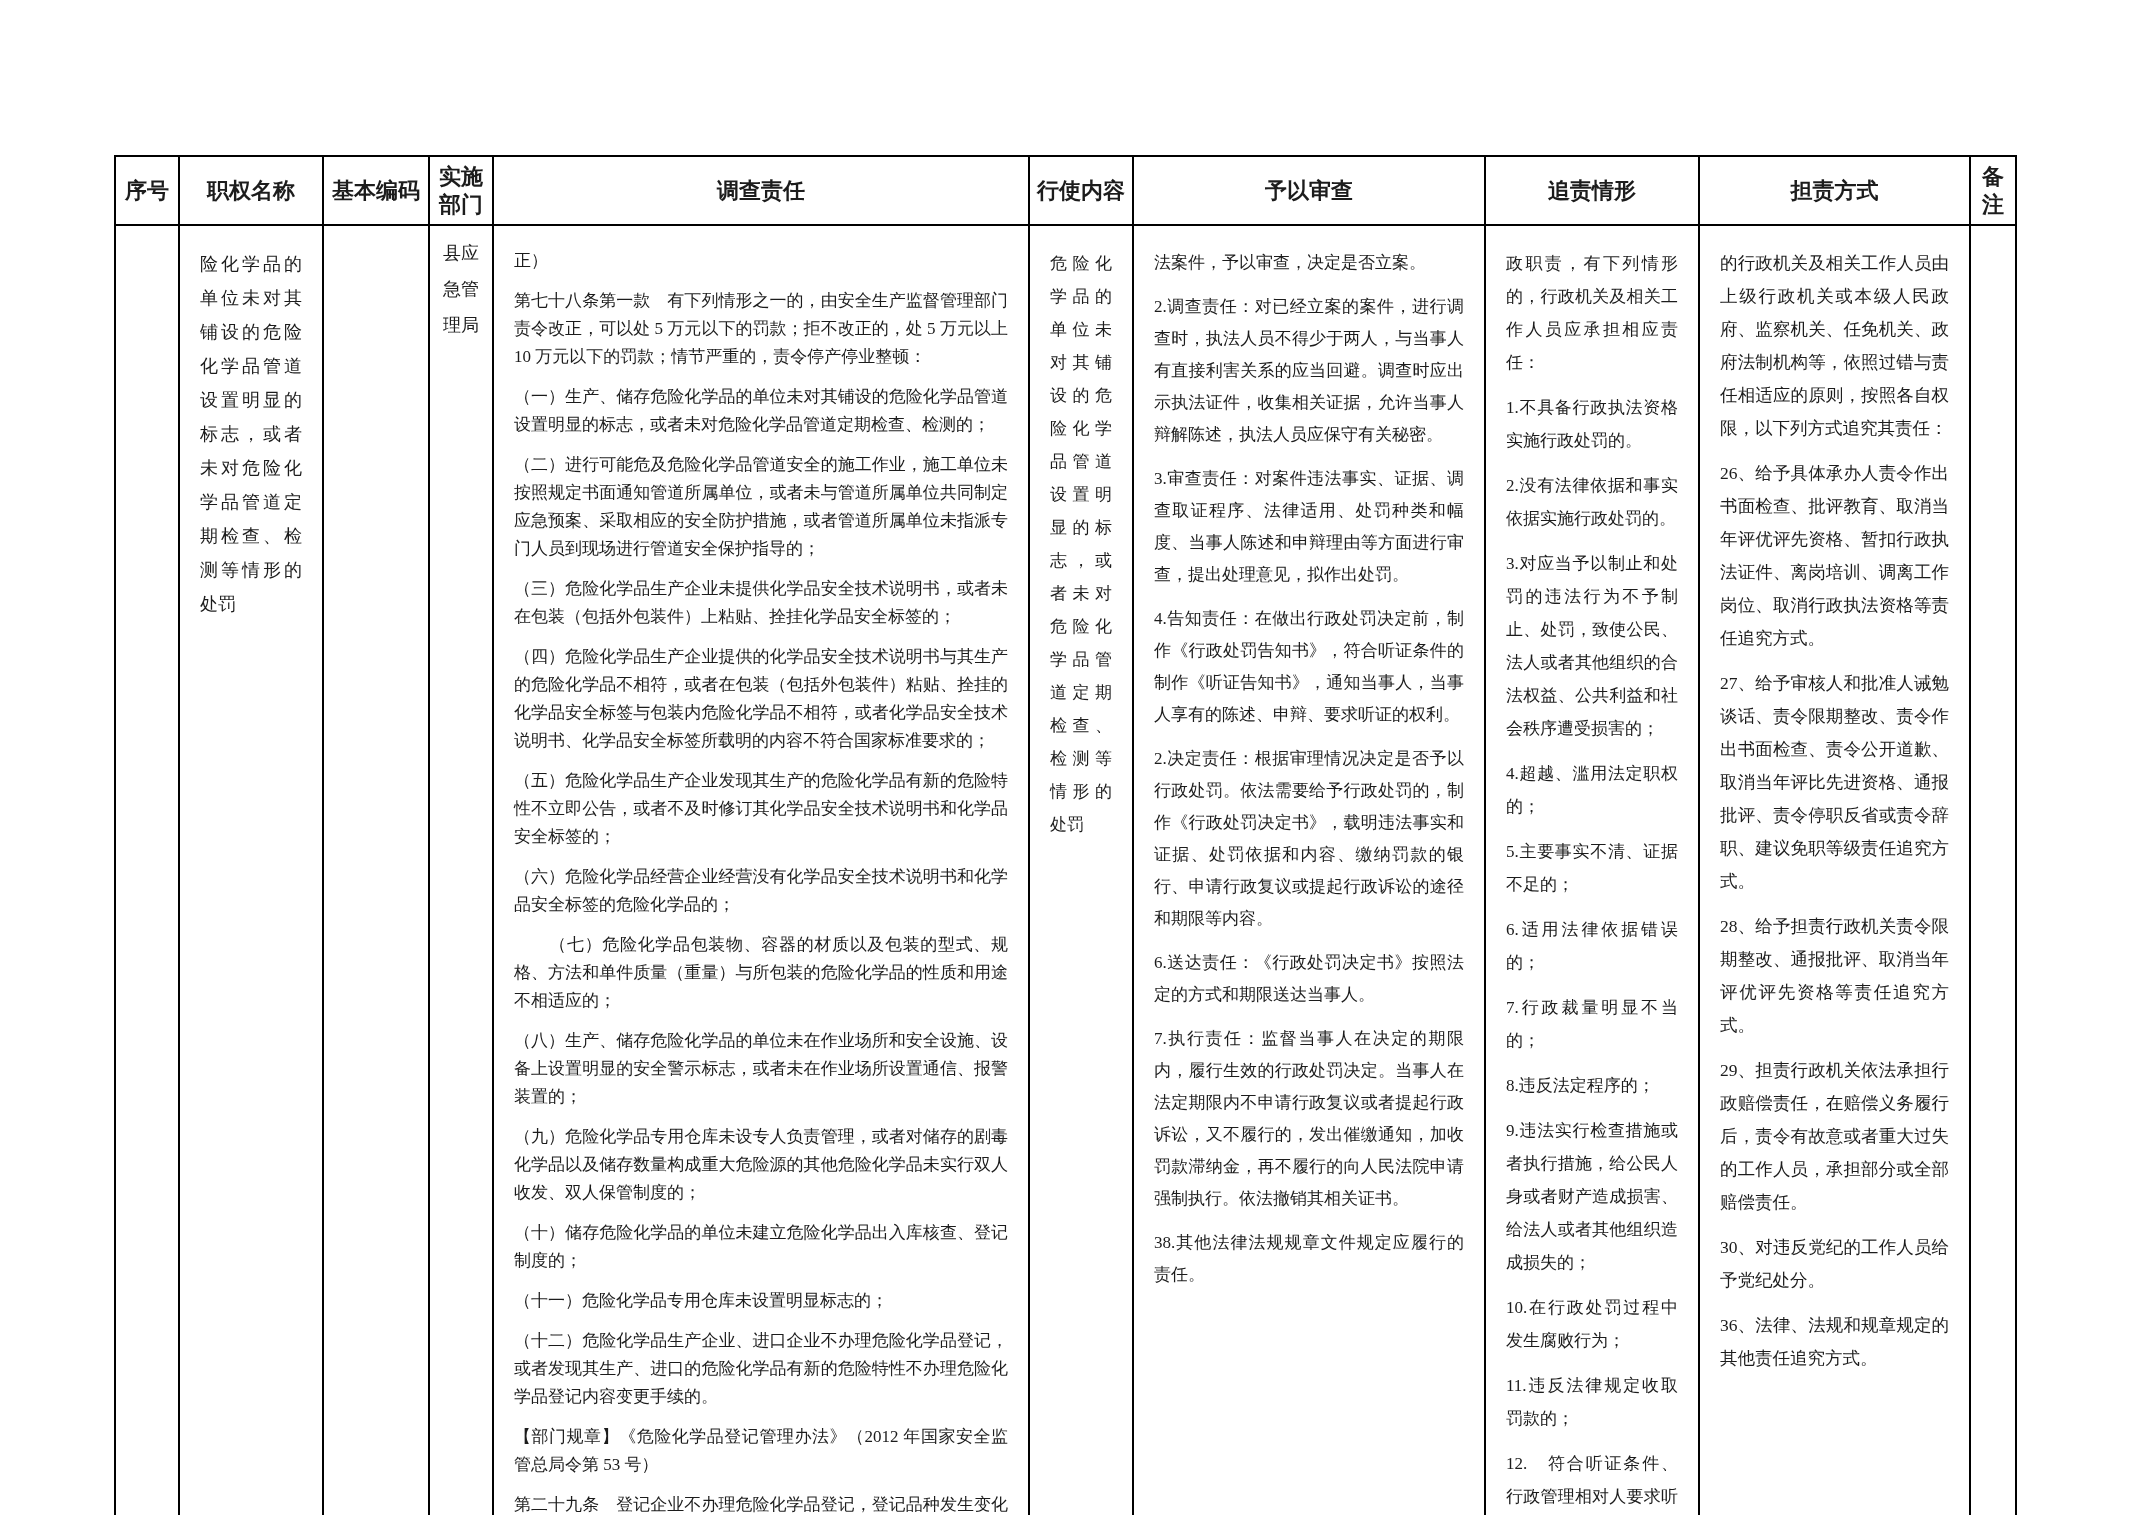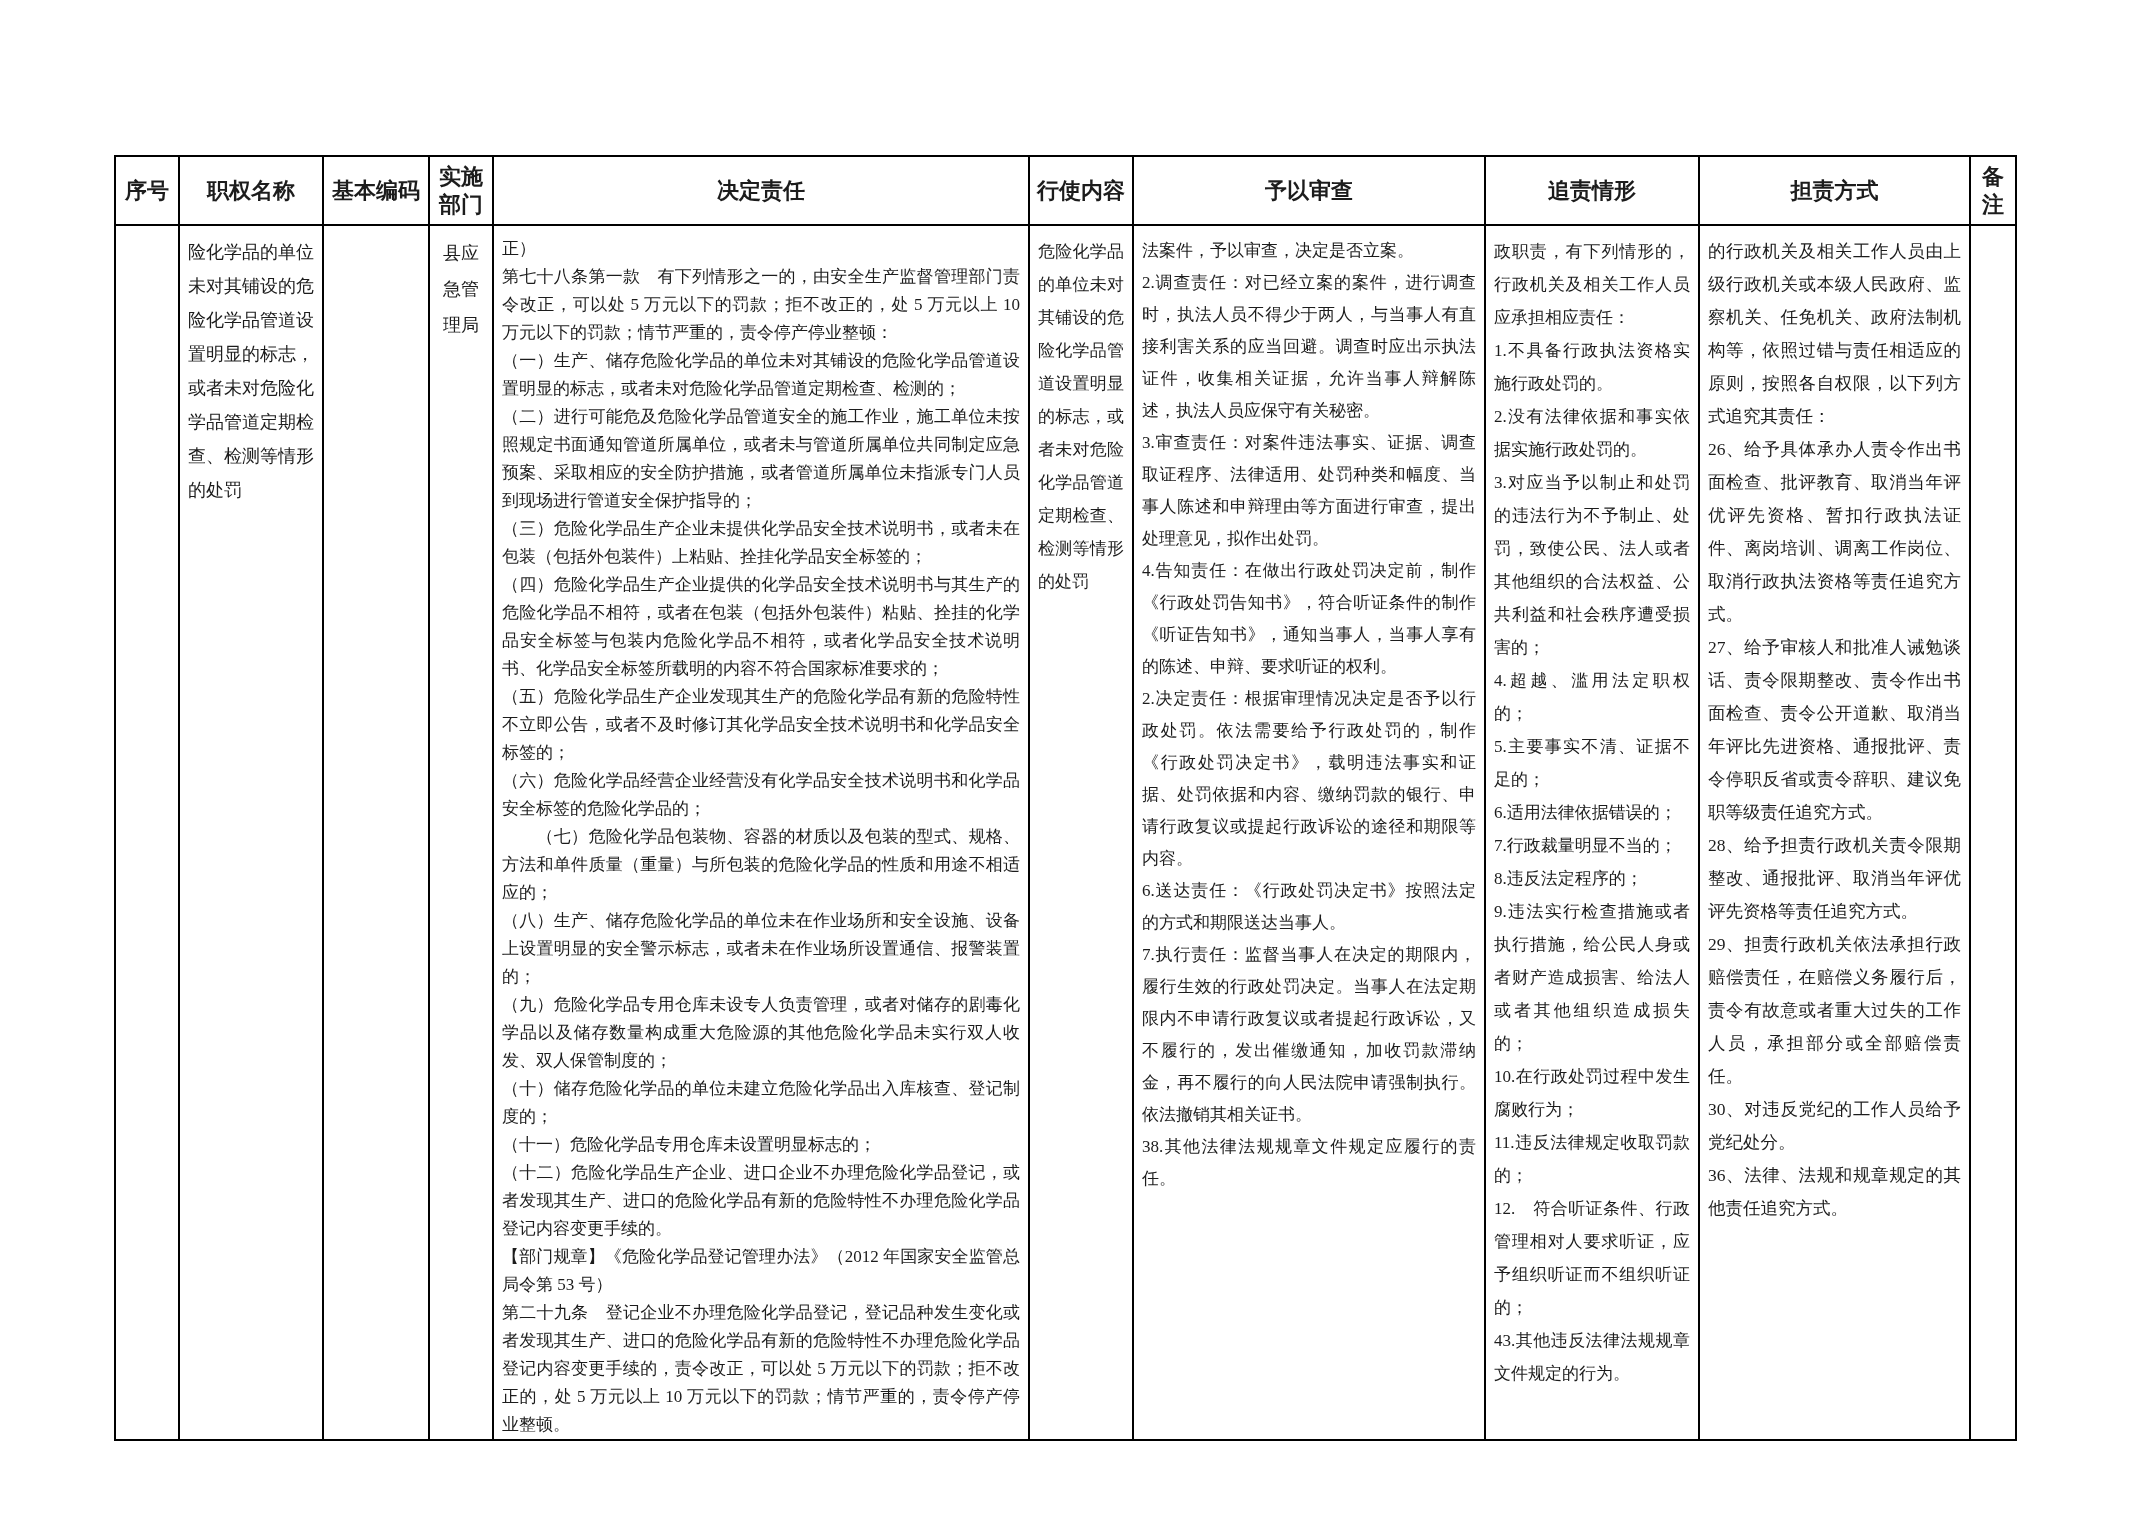--- a/index.html
+++ b/index.html
@@ -43,21 +43,21 @@
   col.w-name     { width: 144px; }
   col.w-code     { width: 106px; }
   col.w-dept     { width: 64px;  }
   col.w-basis    { width: 536px; }
   col.w-exercise { width: 104px; }
   col.w-resp     { width: 352px; }
   col.w-situ     { width: 214px; }
   col.w-method   { width: 271px; }
   col.w-remark   { width: 46px;  }
 
-  .para { margin: 0; text-align: justify; text-justify: inter-ideograph; }
+  .para { margin: 12px; text-align: justify; text-justify: inter-ideograph; }
   .name-text     { font-size: 18px;   line-height: 34px; }
   .dept-text     { font-size: 18px;   line-height: 36px; text-align: center; }
   .basis-text    { font-size: 17px;   line-height: 28px; }
   .exercise-text { font-size: 17px;   line-height: 33px; }
   .resp-text     { font-size: 17px;   line-height: 32px; }
   .situ-text     { font-size: 17px;   line-height: 33px; font-family: Liberation Serif, serif; }
   .method-text   { font-size: 17.5px; line-height: 33px; }
 </style>
 </head>
 <body>
@@ -75,21 +75,21 @@
         <col class="w-situ">
         <col class="w-method">
         <col class="w-remark">
     </colgroup>
     <thead>
       <tr>
         <th>序号</th>
         <th>职权名称</th>
         <th>基本编码</th>
         <th>实施部门</th>
-        <th>决定责任</th>
+        <th>调查责任</th>
         <th>行使内容</th>
         <th>予以审查</th>
         <th>追责情形</th>
         <th>担责方式</th>
         <th>备注</th>
       </tr>
     </thead>
     <tbody>
       <tr>
         <td>

